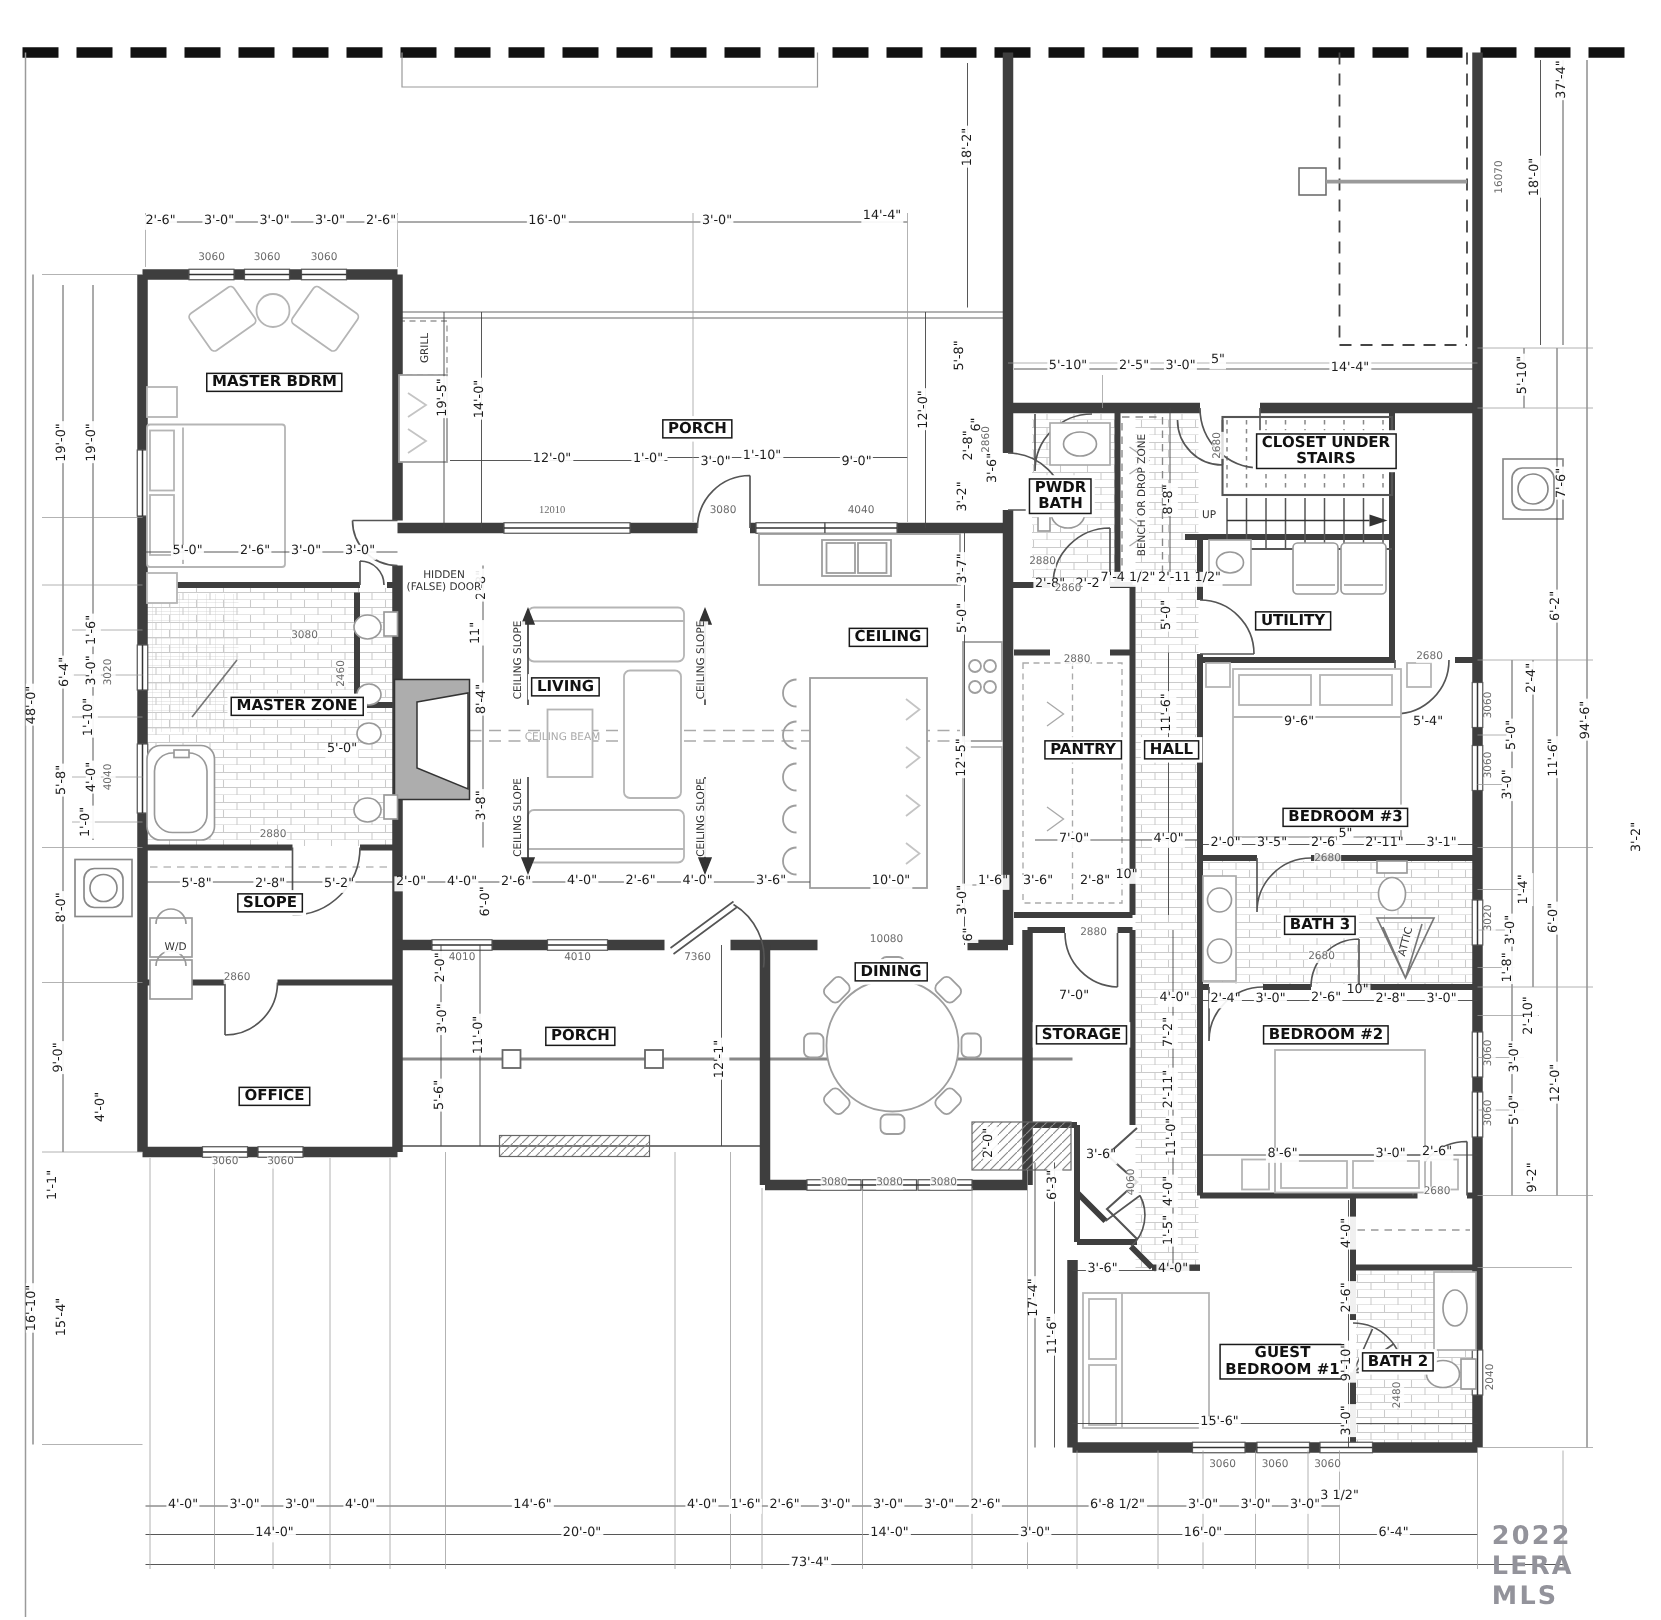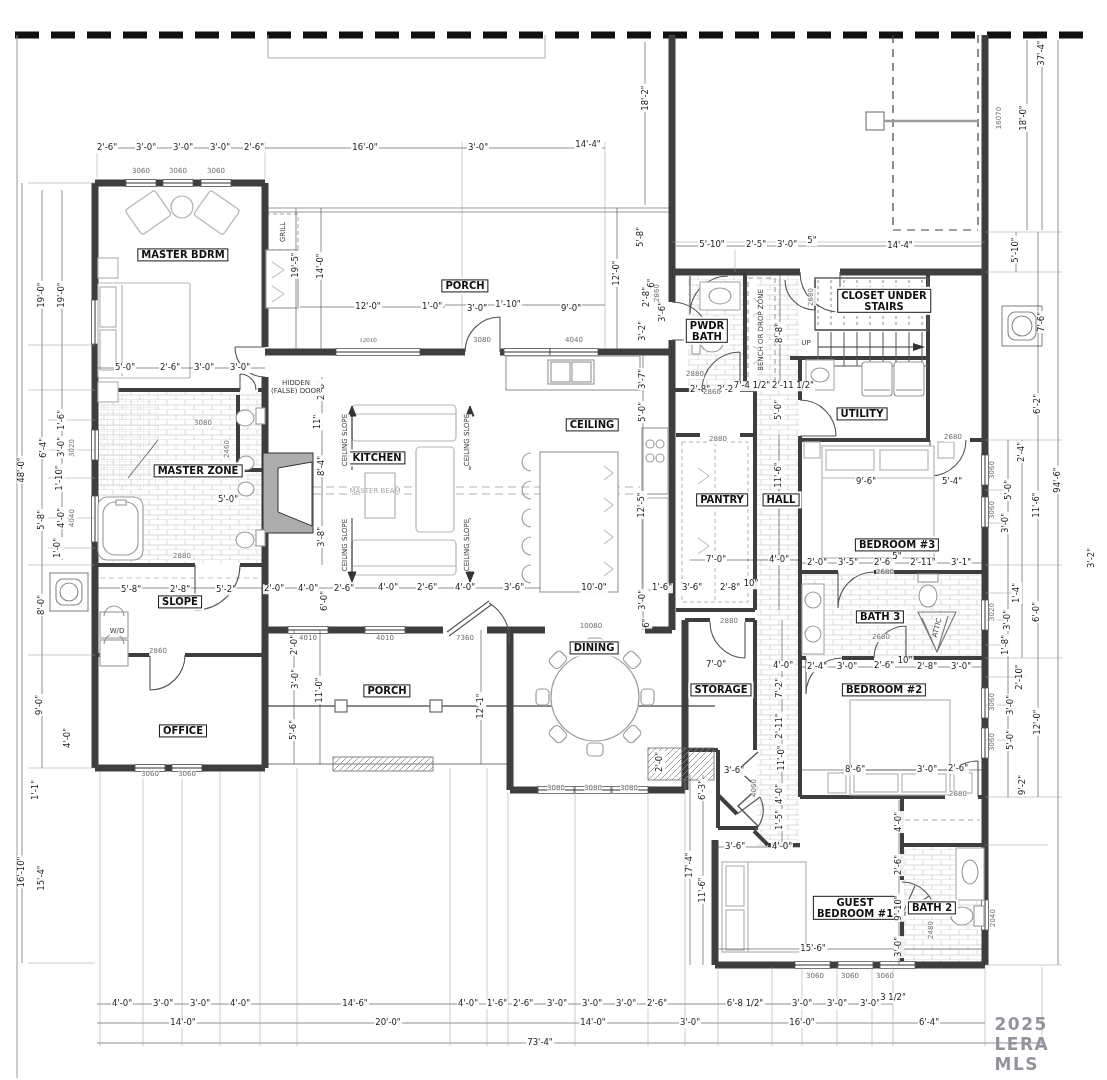--- a/index.html
+++ b/index.html
@@ -322,21 +322,21 @@
 </svg>
 
 <div id="labels">
       <div class="lbl room" style="left: 183px; top: 255px; transform: translate(-50%, -50%);">MASTER BDRM</div>
       <div class="lbl room" style="left: 465px; top: 286px; transform: translate(-50%, -50%);">PORCH</div>
       <div class="lbl room" style="left: 707px; top: 331px; transform: translate(-50%, -50%);">PWDR
 BATH</div>
       <div class="lbl room" style="left: 884px; top: 301px; transform: translate(-50%, -50%);">CLOSET UNDER
 STAIRS</div>
       <div class="lbl room" style="left: 592px; top: 425px; transform: translate(-50%, -50%);">CEILING</div>
-      <div class="lbl room" style="left: 377px; top: 458px; transform: translate(-50%, -50%);">KITCHEN</div>
+      <div class="lbl room" style="left: 377px; top: 458px; transform: translate(-50%, -50%);">LIVING</div>
       <div class="lbl room" style="left: 198px; top: 471px; transform: translate(-50%, -50%);">MASTER ZONE</div>
       <div class="lbl room" style="left: 862px; top: 414px; transform: translate(-50%, -50%);">UTILITY</div>
       <div class="lbl room" style="left: 722px; top: 500px; transform: translate(-50%, -50%);">PANTRY</div>
       <div class="lbl room" style="left: 781px; top: 500px; transform: translate(-50%, -50%);">HALL</div>
       <div class="lbl room" style="left: 897px; top: 545px; transform: translate(-50%, -50%);">BEDROOM #3</div>
       <div class="lbl room" style="left: 180px; top: 602px; transform: translate(-50%, -50%);">SLOPE</div>
       <div class="lbl room" style="left: 880px; top: 617px; transform: translate(-50%, -50%);">BATH 3</div>
       <div class="lbl room" style="left: 594px; top: 648px; transform: translate(-50%, -50%);">DINING</div>
       <div class="lbl room" style="left: 721px; top: 690px; transform: translate(-50%, -50%);">STORAGE</div>
       <div class="lbl room" style="left: 884px; top: 690px; transform: translate(-50%, -50%);">BEDROOM #2</div>
@@ -555,22 +555,22 @@
       <div class="lbl tag" style="left: 755px; top: 788px; transform: translate(-50%, -50%) rotate(-90deg);">4060</div>
       <div class="lbl tag" style="left: 932px; top: 930px; transform: translate(-50%, -50%) rotate(-90deg);">2480</div>
       <div class="lbl tag" style="left: 591px; top: 627px; transform: translate(-50%, -50%);">10080</div>
       <div class="lbl note" style="left: 296px; top: 388px; transform: translate(-50%, -50%);">HIDDEN
 (FALSE) DOOR</div>
       <div class="lbl note" style="left: 284px; top: 232px; transform: translate(-50%, -50%) rotate(-90deg);">GRILL</div>
       <div class="lbl note" style="left: 346px; top: 440px; transform: translate(-50%, -50%) rotate(-90deg);">CEILING SLOPE</div>
       <div class="lbl note" style="left: 468px; top: 440px; transform: translate(-50%, -50%) rotate(-90deg);">CEILING SLOPE</div>
       <div class="lbl note" style="left: 346px; top: 545px; transform: translate(-50%, -50%) rotate(-90deg);">CEILING SLOPE</div>
       <div class="lbl note" style="left: 468px; top: 545px; transform: translate(-50%, -50%) rotate(-90deg);">CEILING SLOPE</div>
-      <div class="lbl note" style="left: 375px; top: 492px; transform: translate(-50%, -50%); color: rgb(170, 170, 170); background: transparent;">MASTER BEAM</div>
+      <div class="lbl note" style="left: 375px; top: 492px; transform: translate(-50%, -50%); color: rgb(170, 170, 170); background: transparent;">CEILING BEAM</div>
       <div class="lbl note" style="left: 762px; top: 330px; transform: translate(-50%, -50%) rotate(-90deg);">BENCH OR DROP ZONE</div>
       <div class="lbl note" style="left: 806px; top: 344px; transform: translate(-50%, -50%);">UP</div>
       <div class="lbl note" style="left: 117px; top: 632px; transform: translate(-50%, -50%);">W/D</div>
       <div class="lbl note" style="left: 938px; top: 628px; transform: translate(-50%, -50%) rotate(-75deg);">ATTIC</div>
     </div>
 
-<div class="watermark" style="left:1032px;top:1044px;">2025 LERA MLS</div>
+<div class="watermark" style="left:1032px;top:1044px;">2022 LERA MLS</div>
 
 </div>
 
 </body></html>

